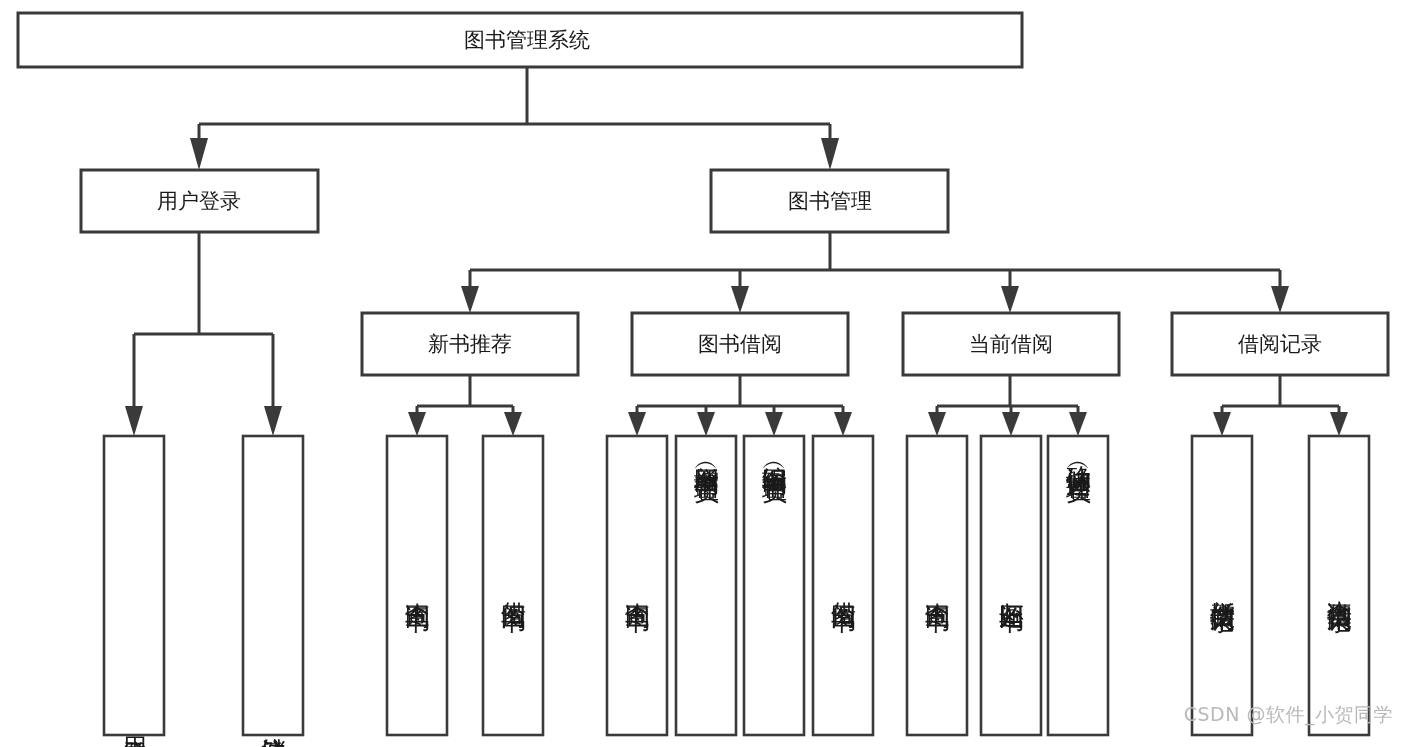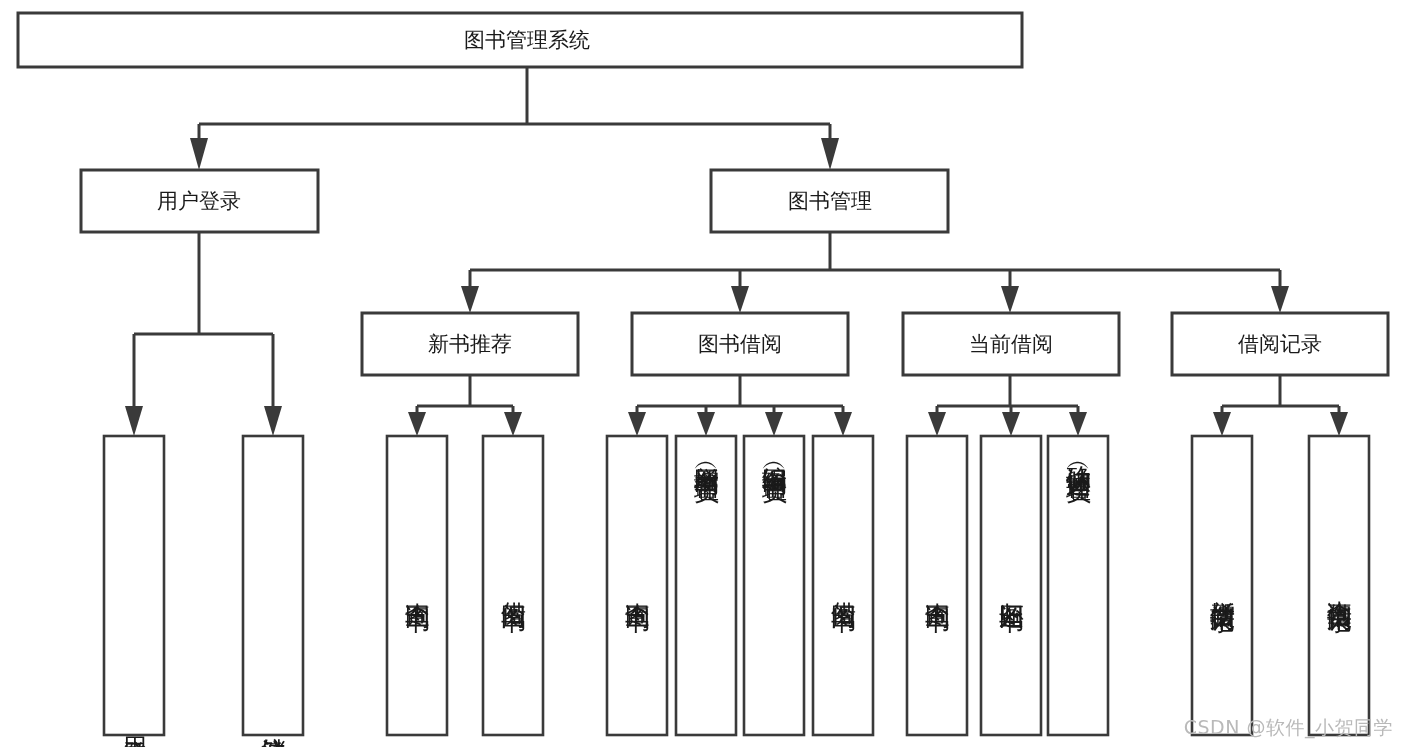--- a/index.html
+++ b/index.html
@@ -69,21 +69,21 @@
   }
   .leaf-label-wrap.align-bottom {
     justify-content: flex-end;
   }
   .leaf-label-wrap.align-top {
     justify-content: flex-start;
   }
   .watermark {
     position: absolute;
     right: 12px;
-    bottom: 6px;
+    bottom: 19px;
     font-family: "DejaVu Sans", "Liberation Sans", sans-serif;
     font-size: 19px;
     color: #b9b9b9;
     letter-spacing: 0.5px;
     white-space: nowrap;
     pointer-events: none;
   }
 </style>
 </head>
 <body>

